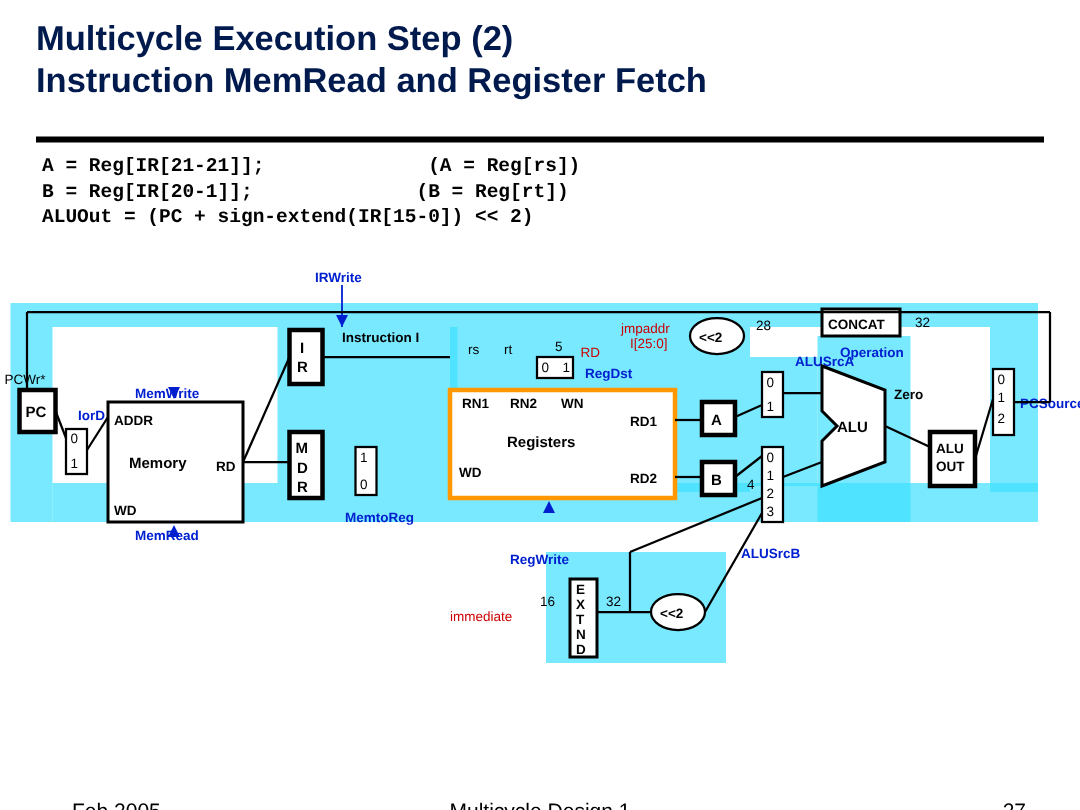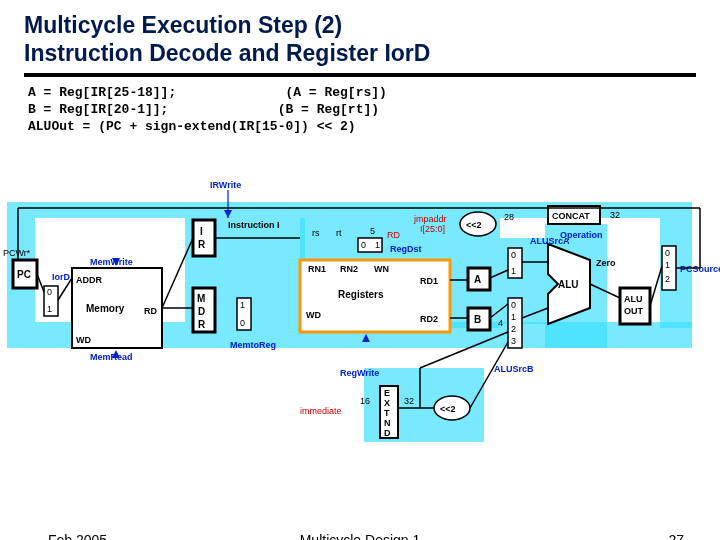--- a/index.html
+++ b/index.html
@@ -1,18 +1,18 @@
 <!DOCTYPE html>
 <html><head>
 <meta charset="utf-8">
 <style>
   * { box-sizing: border-box; margin: 0; padding: 0; }
   body { width: 720px; height: 540px; background: #fff; font-family: Arial, sans-serif; position: relative; overflow: hidden; }
   .slide { padding: 12px 24px 0 24px; }
-  .title { font-size: 23px; font-weight: bold; color: #001a4d; line-height: 1.2; border-bottom: 4px solid #000; padding-bottom: 6px; margin-bottom: 8px; }
+  .title { font-size: 23px; font-weight: bold; color: #001a4d; line-height: 1.2; border-bottom: 4px solid #000; padding-bottom: 24px; margin-bottom: 8px; }
   .code { font-family: "Courier New", monospace; font-size: 13px; font-weight: bold; white-space: pre; color: #000; line-height: 1.3; margin-left: 4px; margin-bottom: 4px; }
   .diagram { position: absolute; left: 0; top: 168px; width: 720px; height: 300px; }
   .footer { position: absolute; bottom: 8px; left: 0; width: 100%; font-size: 14px; color: #000; }
   .footer-left { position: absolute; left: 48px; }
   .footer-center { position: absolute; left: 0; width: 100%; text-align: center; }
   .footer-right { position: absolute; right: 36px; }
 
   .hl { fill: #3fe0ff; opacity: 0.7; }
   .box { fill: #fff; stroke: #000; stroke-width: 2; }
   .boxthick { fill: #fff; stroke: #000; stroke-width: 3; }
@@ -26,23 +26,23 @@
   .wire { stroke: #000; stroke-width: 1.5; fill: none; }
   .ctrl { stroke: #0020d0; stroke-width: 1.2; fill: none; }
   .arrowhead { fill: #0020d0; }
 </style>
 </head>
 <body>
 
 <div class="slide">
   <div class="title">
     <span>Multicycle Execution Step (2)</span><br>
-    <span>Instruction Decode and Register IorD</span>
+    <span>Instruction MemRead and Register Fetch</span>
   </div>
-  <div class="code"><span>A = Reg[IR[25-18]];              (A = Reg[rs])</span>
+  <div class="code"><span>A = Reg[IR[21-21]];              (A = Reg[rs])</span>
 <span>B = Reg[IR[20-1]];              (B = Reg[rt])</span>
 <span>ALUOut = (PC + sign-extend(IR[15-0]) &lt;&lt; 2)</span></div>
 </div>
 
 <svg class="diagram" viewBox="0 0 720 300">
 
   <rect class="hl" x="7" y="34" width="685" height="16"></rect>
   <rect class="hl" x="7" y="50" width="28" height="130"></rect>
   <rect class="hl" x="35" y="154" width="657" height="26"></rect>
   <rect class="hl" x="185" y="50" width="120" height="104"></rect>

